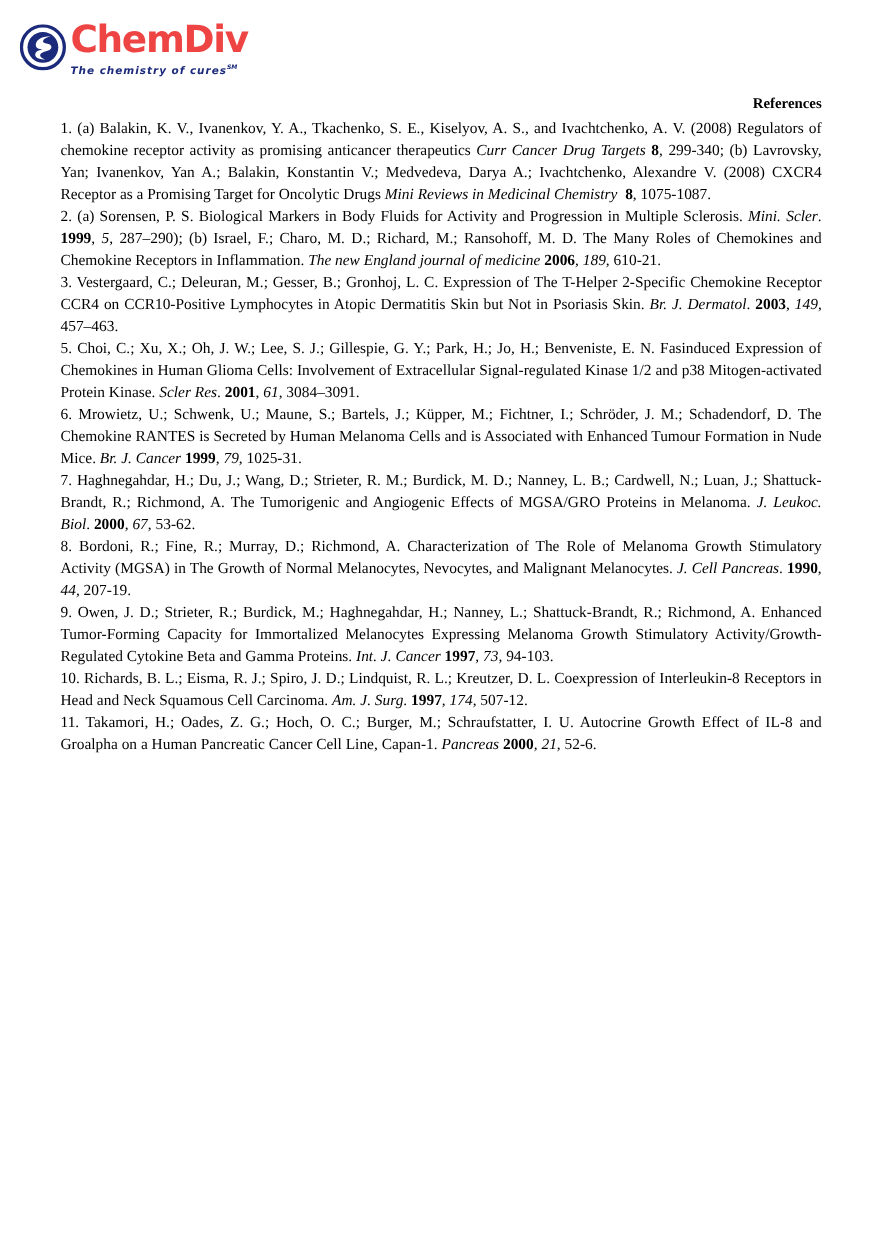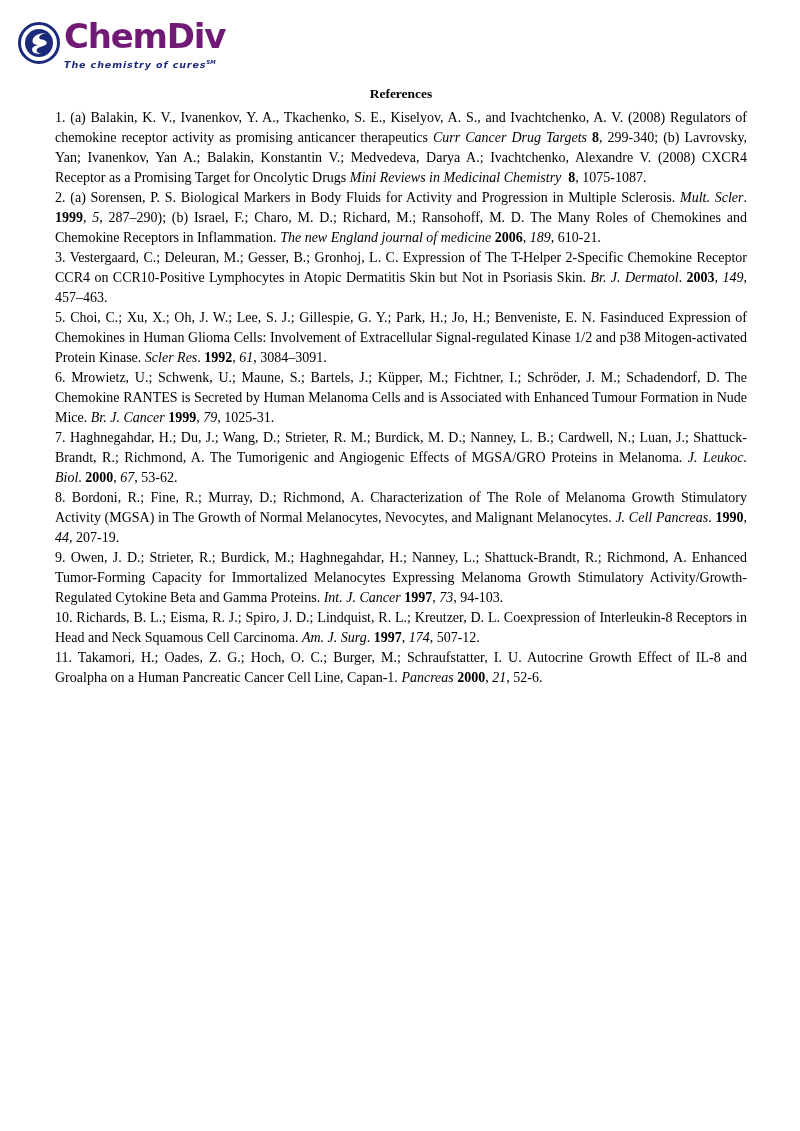--- a/index.html
+++ b/index.html
@@ -38,21 +38,21 @@
     top: 0px;
     width: 180px;
     height: 52px;
   }
   .logo-word {
     font-family: "DejaVu Sans", "Liberation Sans", sans-serif;
     font-weight: 700;
     font-size: 34px;
     line-height: 36px;
     letter-spacing: -1.2px;
-    color: #701a75;
+    color: #ef4444;
     white-space: nowrap;
   }
   .logo-tagline {
     position: relative;
     margin-top: -3px;
     font-family: "DejaVu Sans", "Liberation Sans", sans-serif;
     font-style: italic;
     font-weight: 700;
     font-size: 9.5px;
     letter-spacing: 0.9px;
@@ -70,21 +70,21 @@
     position: absolute;
     left: 55px;
     top: 80px;
     width: 692px;
   }
   .heading {
     font-weight: bold;
     font-size: 13.5px;
     line-height: 28.4px;
     margin: 0 0 0 0;
-    text-align: center;
+    text-align: right;
   }
   .ref {
     font-size: 14px;
     line-height: 20px;
     text-align: justify;
     text-justify: inter-word;
     margin: 0;
     hyphens: none;
   }
   .ref i, .it { font-style: italic; }
@@ -106,23 +106,23 @@
     <span class="logo-text-wrap">
       <span class="logo-word">ChemDiv</span>
       <span class="logo-tagline"><span>The chemistry of cures</span><span class="logo-sm">SM</span></span>
     </span>
   </div>
 
   <div class="content">
     <div class="heading">References</div>
     <div id="ref-list">
         <p class="ref">1. (a) Balakin, K. V., Ivanenkov, Y. A., Tkachenko, S. E., Kiselyov, A. S., and Ivachtchenko, A. V. (2008) Regulators of chemokine receptor activity as promising anticancer therapeutics <i>Curr Cancer Drug Targets</i> <b>8</b>, 299-340; (b) Lavrovsky, Yan; Ivanenkov, Yan A.; Balakin, Konstantin V.; Medvedeva, Darya A.; Ivachtchenko, Alexandre V. (2008) CXCR4 Receptor as a Promising Target for Oncolytic Drugs <i>Mini Reviews in Medicinal Chemistry</i>&nbsp; <b>8</b>, 1075-1087.</p>
-        <p class="ref">2. (a) Sorensen, P. S. Biological Markers in Body Fluids for Activity and Progression in Multiple Sclerosis. <i>Mult. Scler</i>. <b>1999</b>, <i>5</i>, 287–290); (b) Israel, F.; Charo, M. D.; Richard, M.; Ransohoff, M. D. The Many Roles of Chemokines and Chemokine Receptors in Inflammation. <i>The new England journal of medicine</i> <b>2006</b>, <i>189</i>, 610-21.</p>
+        <p class="ref">2. (a) Sorensen, P. S. Biological Markers in Body Fluids for Activity and Progression in Multiple Sclerosis. <i>Mini. Scler</i>. <b>1999</b>, <i>5</i>, 287–290); (b) Israel, F.; Charo, M. D.; Richard, M.; Ransohoff, M. D. The Many Roles of Chemokines and Chemokine Receptors in Inflammation. <i>The new England journal of medicine</i> <b>2006</b>, <i>189</i>, 610-21.</p>
         <p class="ref">3. Vestergaard, C.; Deleuran, M.; Gesser, B.; Gronhoj, L. C. Expression of The T-Helper 2-Specific Chemokine Receptor CCR4 on CCR10-Positive Lymphocytes in Atopic Dermatitis Skin but Not in Psoriasis Skin. <i>Br. J. Dermatol</i>. <b>2003</b>, <i>149</i>, 457–463.</p>
-        <p class="ref">5. Choi, C.; Xu, X.; Oh, J. W.; Lee, S. J.; Gillespie, G. Y.; Park, H.; Jo, H.; Benveniste, E. N. Fasinduced Expression of Chemokines in Human Glioma Cells: Involvement of Extracellular Signal-regulated Kinase 1/2 and p38 Mitogen-activated Protein Kinase. <i>Scler Res</i>. <b>1992</b>, <i>61</i>, 3084–3091.</p>
+        <p class="ref">5. Choi, C.; Xu, X.; Oh, J. W.; Lee, S. J.; Gillespie, G. Y.; Park, H.; Jo, H.; Benveniste, E. N. Fasinduced Expression of Chemokines in Human Glioma Cells: Involvement of Extracellular Signal-regulated Kinase 1/2 and p38 Mitogen-activated Protein Kinase. <i>Scler Res</i>. <b>2001</b>, <i>61</i>, 3084–3091.</p>
         <p class="ref">6. Mrowietz, U.; Schwenk, U.; Maune, S.; Bartels, J.; Küpper, M.; Fichtner, I.; Schröder, J. M.; Schadendorf, D. The Chemokine RANTES is Secreted by Human Melanoma Cells and is Associated with Enhanced Tumour Formation in Nude Mice. <i>Br. J. Cancer</i> <b>1999</b>, <i>79</i>, 1025-31.</p>
         <p class="ref">7. Haghnegahdar, H.; Du, J.; Wang, D.; Strieter, R. M.; Burdick, M. D.; Nanney, L. B.; Cardwell, N.; Luan, J.; Shattuck-Brandt, R.; Richmond, A. The Tumorigenic and Angiogenic Effects of MGSA/GRO Proteins in Melanoma. <i>J. Leukoc. Biol</i>. <b>2000</b>, <i>67</i>, 53-62.</p>
         <p class="ref">8. Bordoni, R.; Fine, R.; Murray, D.; Richmond, A. Characterization of The Role of Melanoma Growth Stimulatory Activity (MGSA) in The Growth of Normal Melanocytes, Nevocytes, and Malignant Melanocytes. <i>J. Cell Pancreas</i>. <b>1990</b>, <i>44</i>, 207-19.</p>
         <p class="ref">9. Owen, J. D.; Strieter, R.; Burdick, M.; Haghnegahdar, H.; Nanney, L.; Shattuck-Brandt, R.; Richmond, A. Enhanced Tumor-Forming Capacity for Immortalized Melanocytes Expressing Melanoma Growth Stimulatory Activity/Growth-Regulated Cytokine Beta and Gamma Proteins. <i>Int. J. Cancer</i> <b>1997</b>, <i>73</i>, 94-103.</p>
         <p class="ref">10. Richards, B. L.; Eisma, R. J.; Spiro, J. D.; Lindquist, R. L.; Kreutzer, D. L. Coexpression of Interleukin-8 Receptors in Head and Neck Squamous Cell Carcinoma. <i>Am. J. Surg</i>. <b>1997</b>, <i>174</i>, 507-12.</p>
         <p class="ref">11. Takamori, H.; Oades, Z. G.; Hoch, O. C.; Burger, M.; Schraufstatter, I. U. Autocrine Growth Effect of IL-8 and Groalpha on a Human Pancreatic Cancer Cell Line, Capan-1. <i>Pancreas</i> <b>2000</b>, <i>21</i>, 52-6.</p>
       </div>
   </div>
 
 </div>

